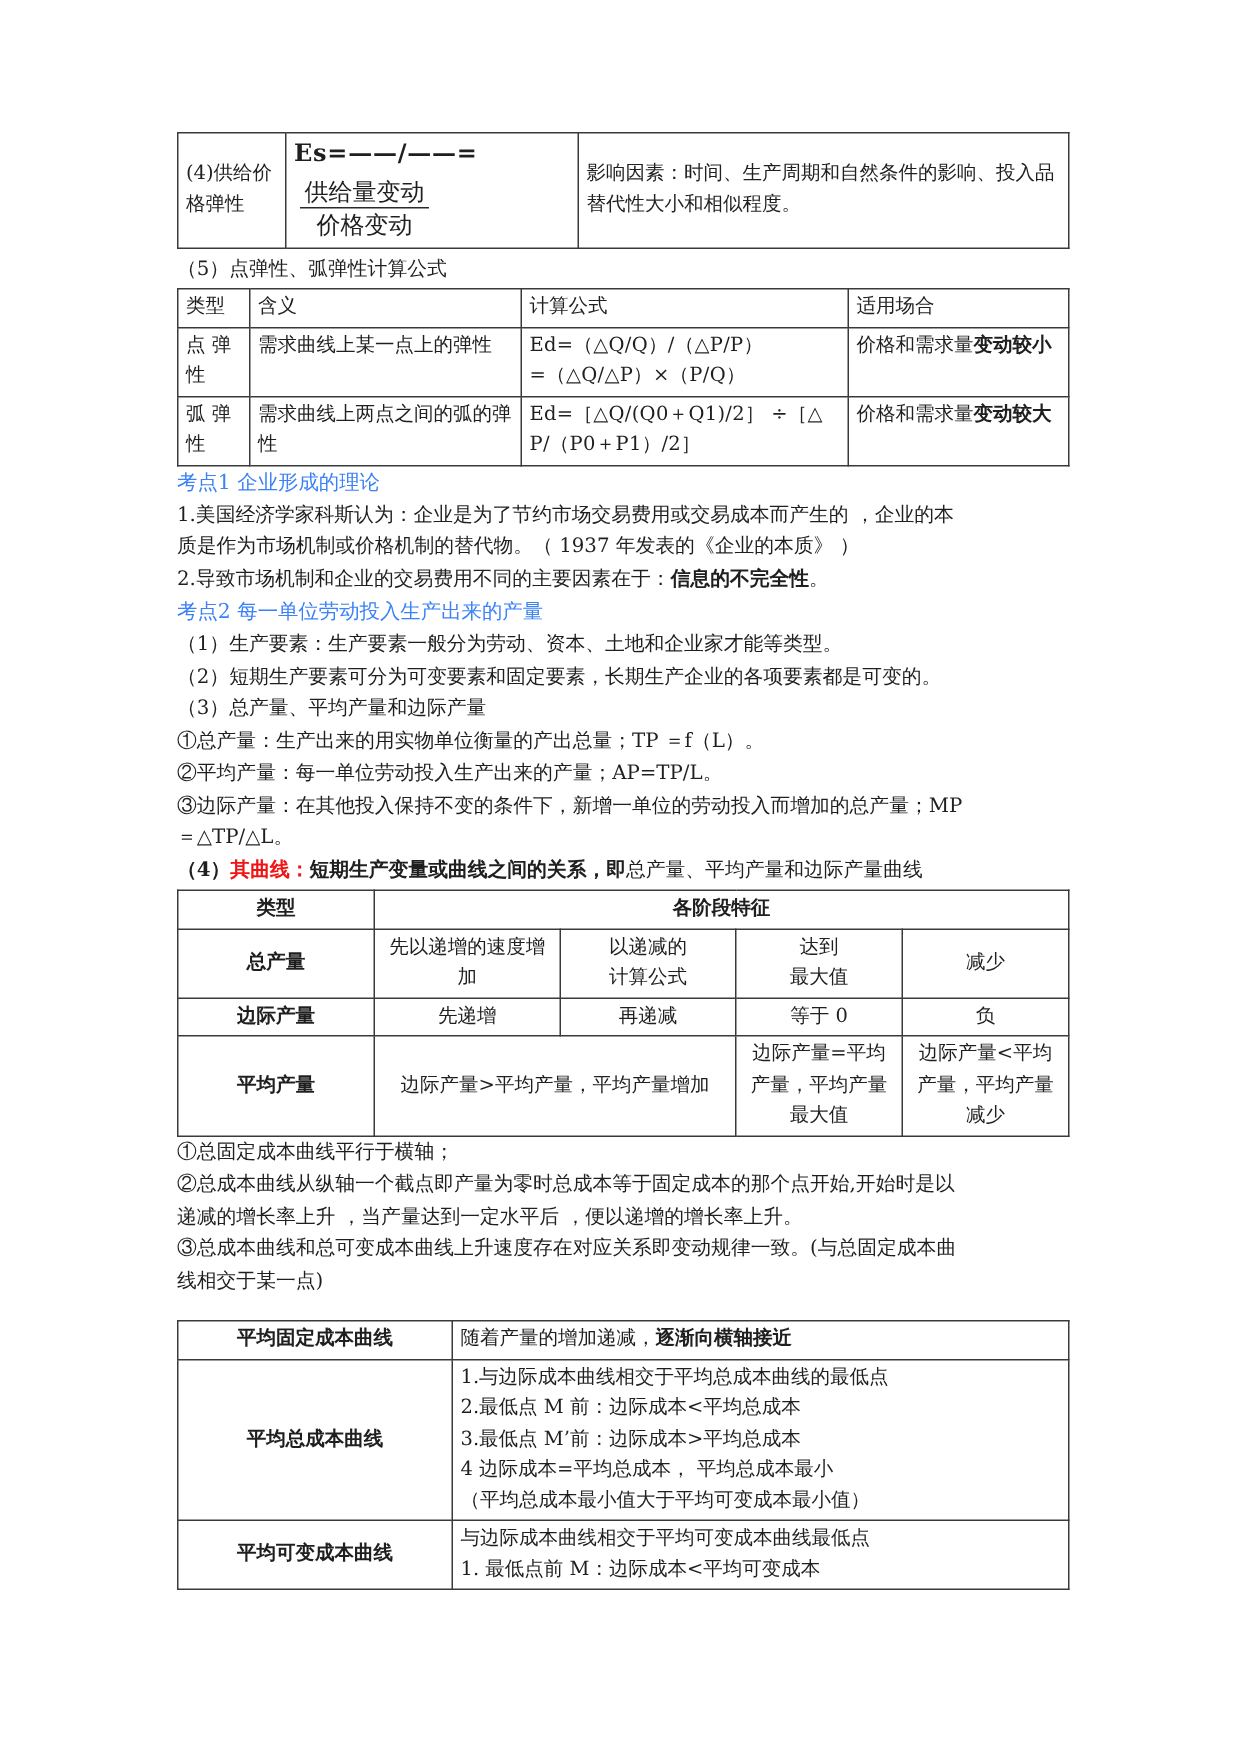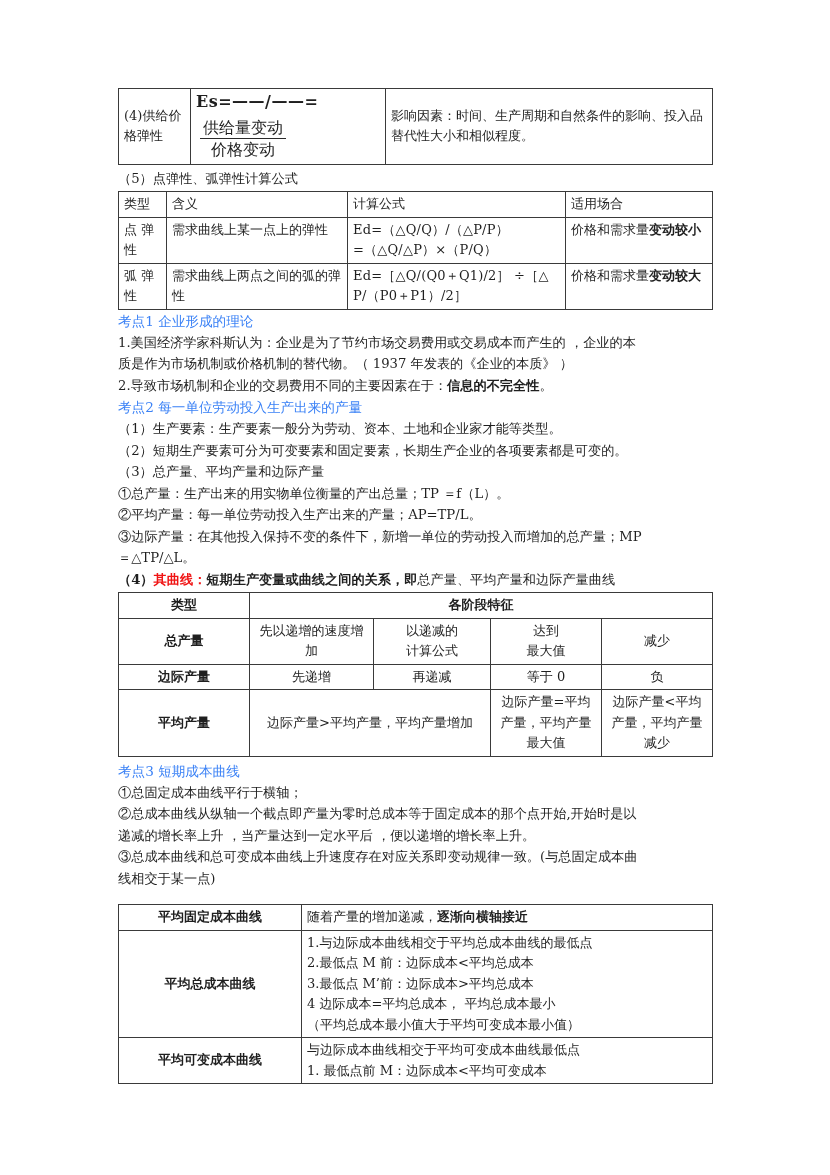--- a/index.html
+++ b/index.html
@@ -212,21 +212,20 @@
       </tr>
       <tr>
         <td class="ctr bold mid">平均产量</td>
         <td class="ctr mid" colspan="2">边际产量&gt;平均产量，平均产量增加</td>
         <td class="ctr mid">边际产量=平均产量，平均产量最大值</td>
         <td class="ctr mid">边际产量&lt;平均产量，平均产量减少</td>
       </tr>
     </tbody>
       </table>
 
-    <div class="kaodian" style="margin-top:3px;">考点3  短期成本曲线</div>
     <div class="ln">①总固定成本曲线平行于横轴；</div>
     <div class="ln">②总成本曲线从纵轴一个截点即产量为零时总成本等于固定成本的那个点开始,开始时是以</div>
     <div class="ln">递减的增长率上升 ，当产量达到一定水平后 ，便以递增的增长率上升。</div>
     <div class="ln">③总成本曲线和总可变成本曲线上升速度存在对应关系即变动规律一致。(与总固定成本曲</div>
     <div class="ln">线相交于某一点)</div>
 
     <table class="t" style="margin-top:15px;">
       <colgroup>
         <col style="width:183px">
         <col style="width:411px">

